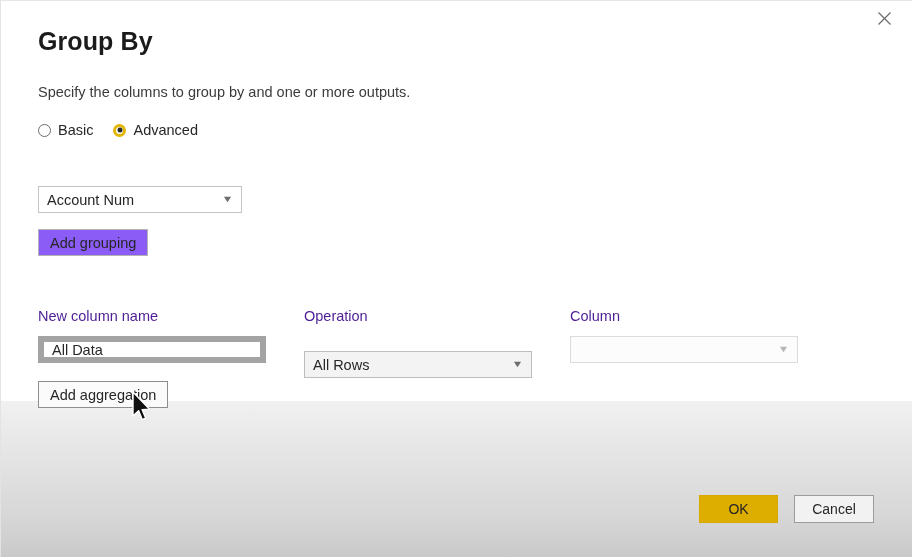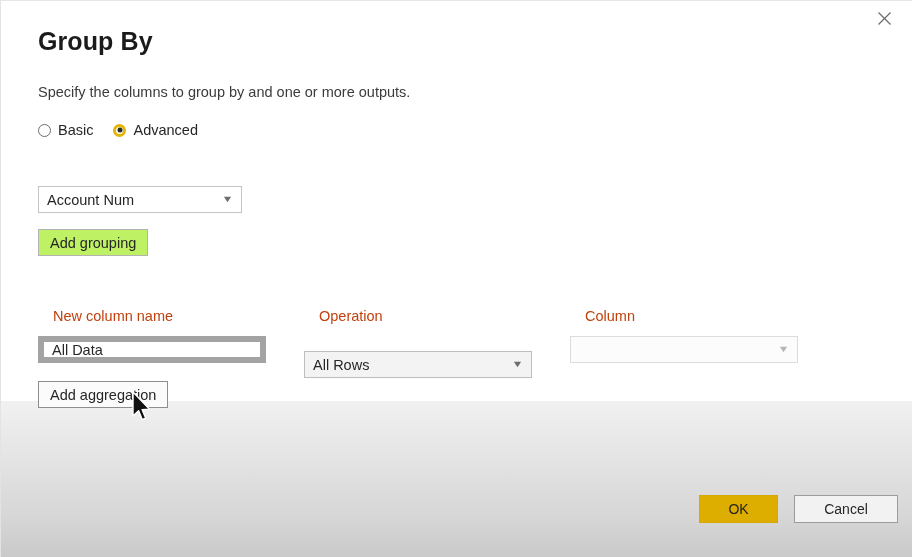--- a/index.html
+++ b/index.html
@@ -169,21 +169,21 @@
     margin-right: 3px;
   }
   .combo.disabled .caret { color: #b6b6b6; }
   .combo .combo-text { overflow: hidden; white-space: nowrap; }
 
   
   .push-btn {
     box-sizing: border-box;
     height: 27px;
     border: 1px solid #b3b3b3;
-    background: #bef264;
+    background: #8b5cf6;
     font-size: 14.5px;
     color: #262626;
     display: inline-flex;
     align-items: center;
     justify-content: center;
     padding: 0 11px;
     cursor: default;
     white-space: nowrap;
   }
   .push-btn.hover {
@@ -201,23 +201,22 @@
   .add-grouping {
     position: absolute;
     left: 37px;
     top: 228px;
   }
 
   
   .col-label {
     position: absolute;
     font-size: 14.5px;
-    color: #c2410c;
+    color: #4c1d95;
     top: 307px;
-    margin-left: 15px;
   }
   .col-new-name-label { left: 37px; }
   .col-operation-label { left: 303px; }
   .col-column-label { left: 569px; }
 
   .new-name-input {
     position: absolute;
     left: 37px;
     top: 335px;
     width: 228px;
@@ -254,21 +253,21 @@
     display: flex;
     align-items: center;
     justify-content: center;
     cursor: default;
     box-sizing: border-box;
   }
   .cancel-btn {
     position: absolute;
     left: 793px;
     top: 494px;
-    width: 104px;
+    width: 80px;
     height: 28px;
     border: 1px solid #9c9c9c;
     background: #f2f2f2;
     color: #262626;
     font-size: 14px;
     display: flex;
     align-items: center;
     justify-content: center;
     cursor: default;
     box-sizing: border-box;

